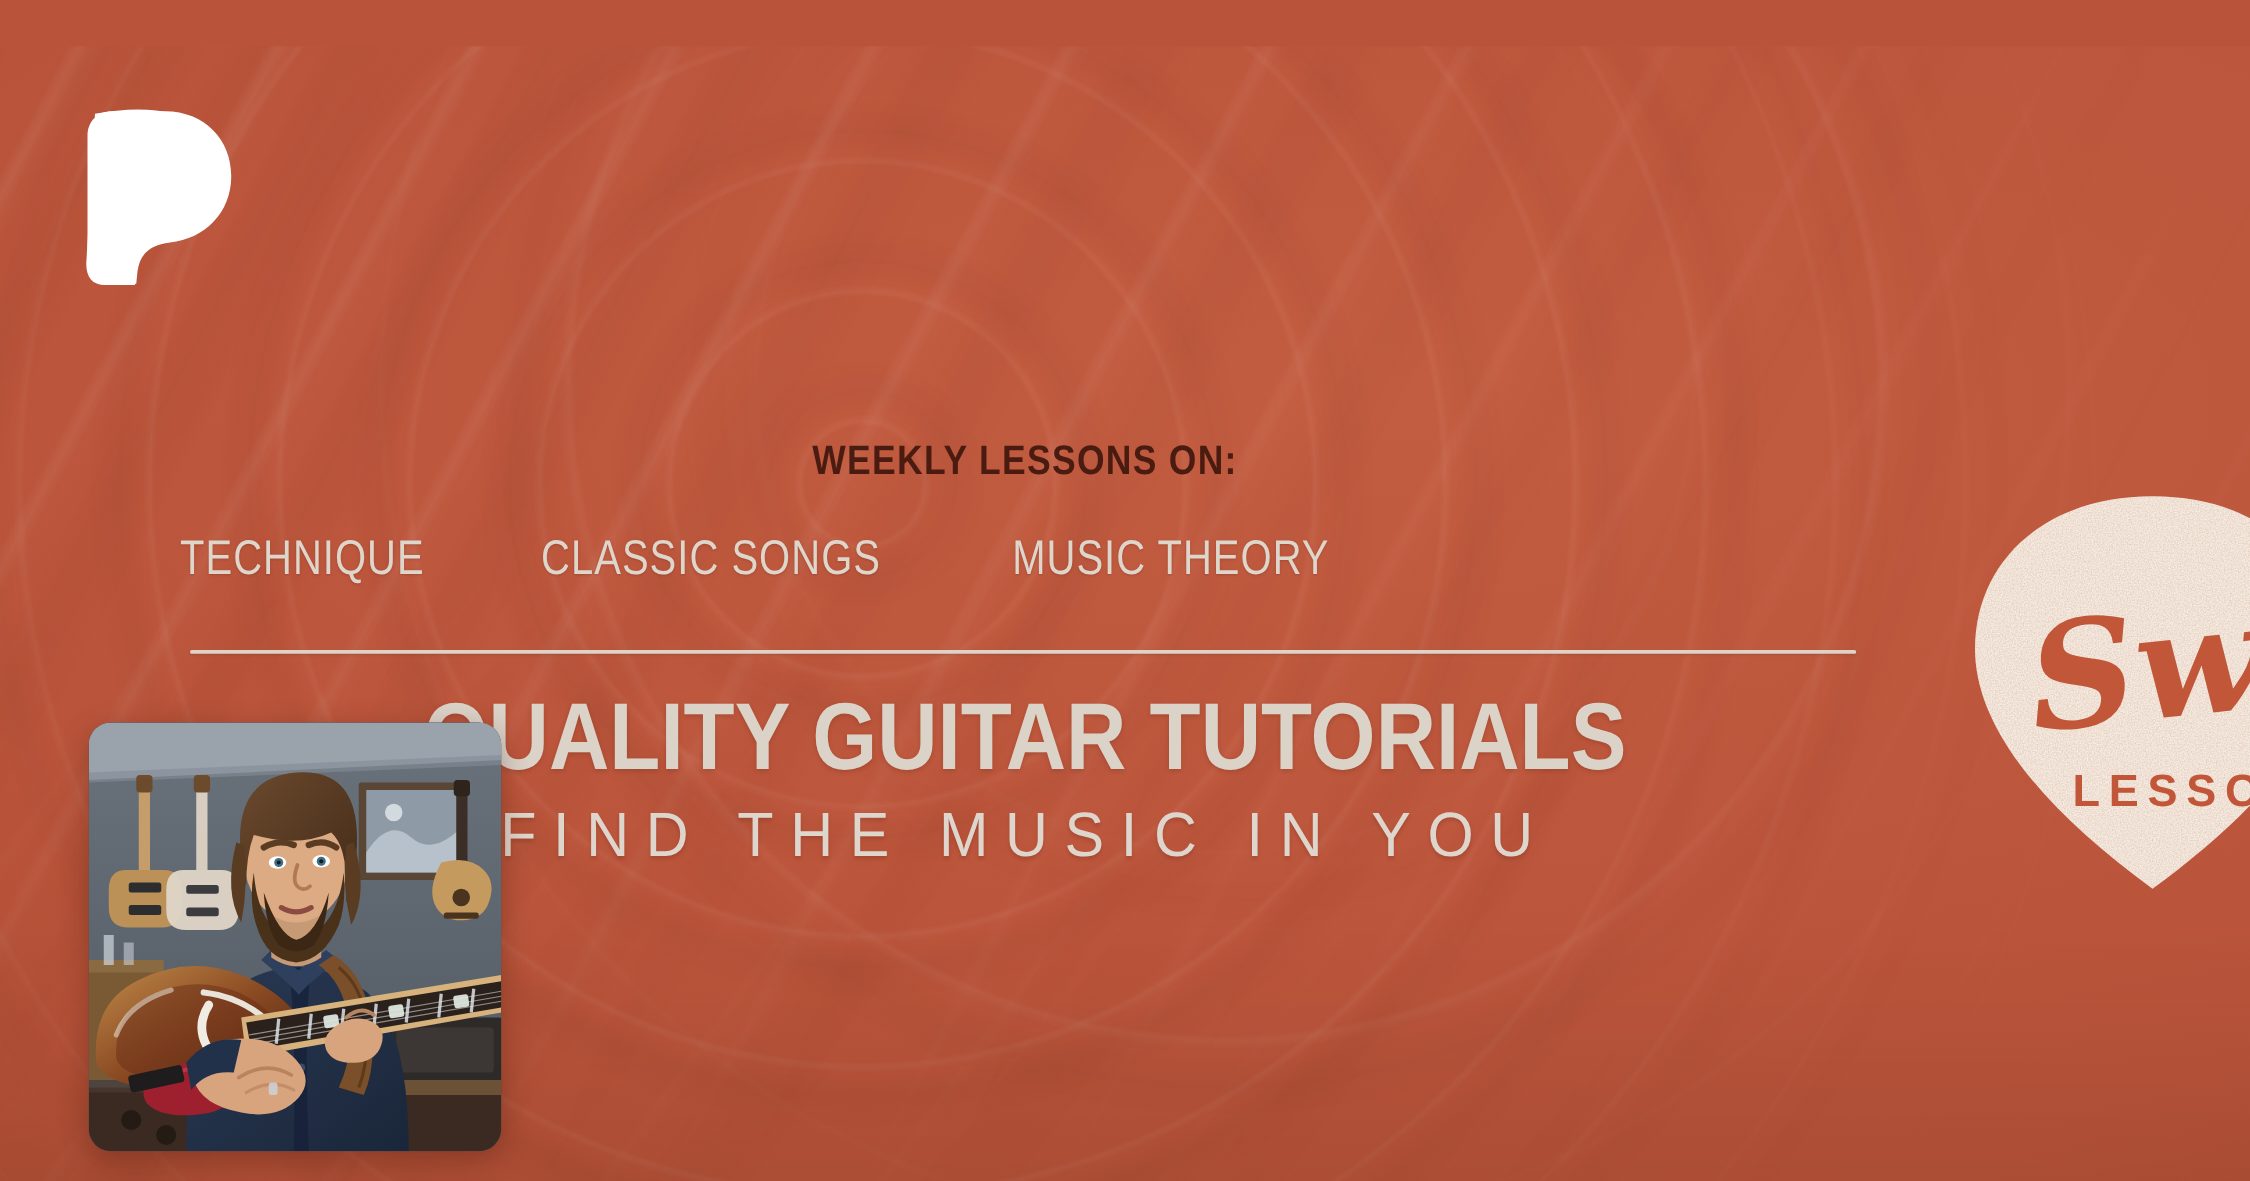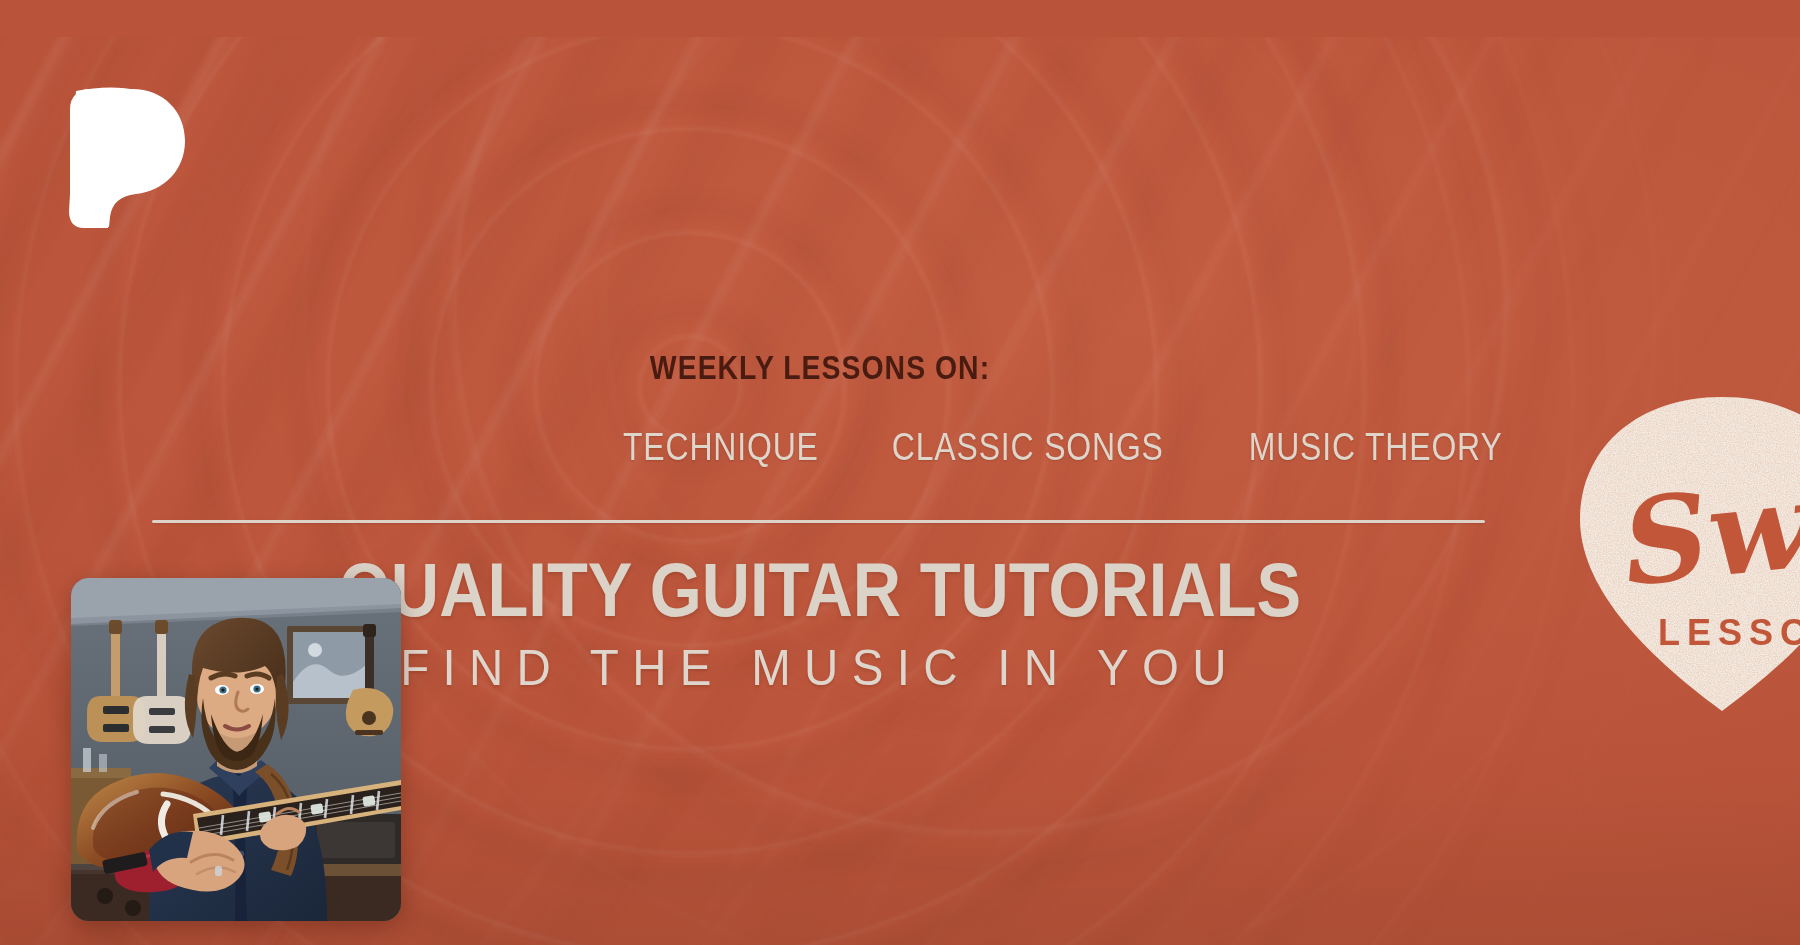--- a/index.html
+++ b/index.html
@@ -135,25 +135,26 @@
     font-size:33px;
     letter-spacing:1.2px;
     color:#4a1c11;
     text-transform:uppercase;
     transform:scaleX(.86);
     transform-origin:50% 50%;
   }
 
   .promo-cats {
     position:absolute;
-    left:133px; top:388px;
+    left:144px; top:388px;
     width:1370px;
     display:flex;
-    justify-content:flex-end;
+    justify-content:flex-start;
     align-items:baseline;
+    gap:20px;
   }
   .promo-cat {
     font-family:"Liberation Sans Narrow","Liberation Sans", sans-serif;
     font-weight:400;
     font-size:39px;
     letter-spacing:1px;
     color:#ded5cb;
     text-transform:uppercase;
     transform:scaleX(.82);
     text-shadow:0 1px 2px rgba(90,30,15,.25);

